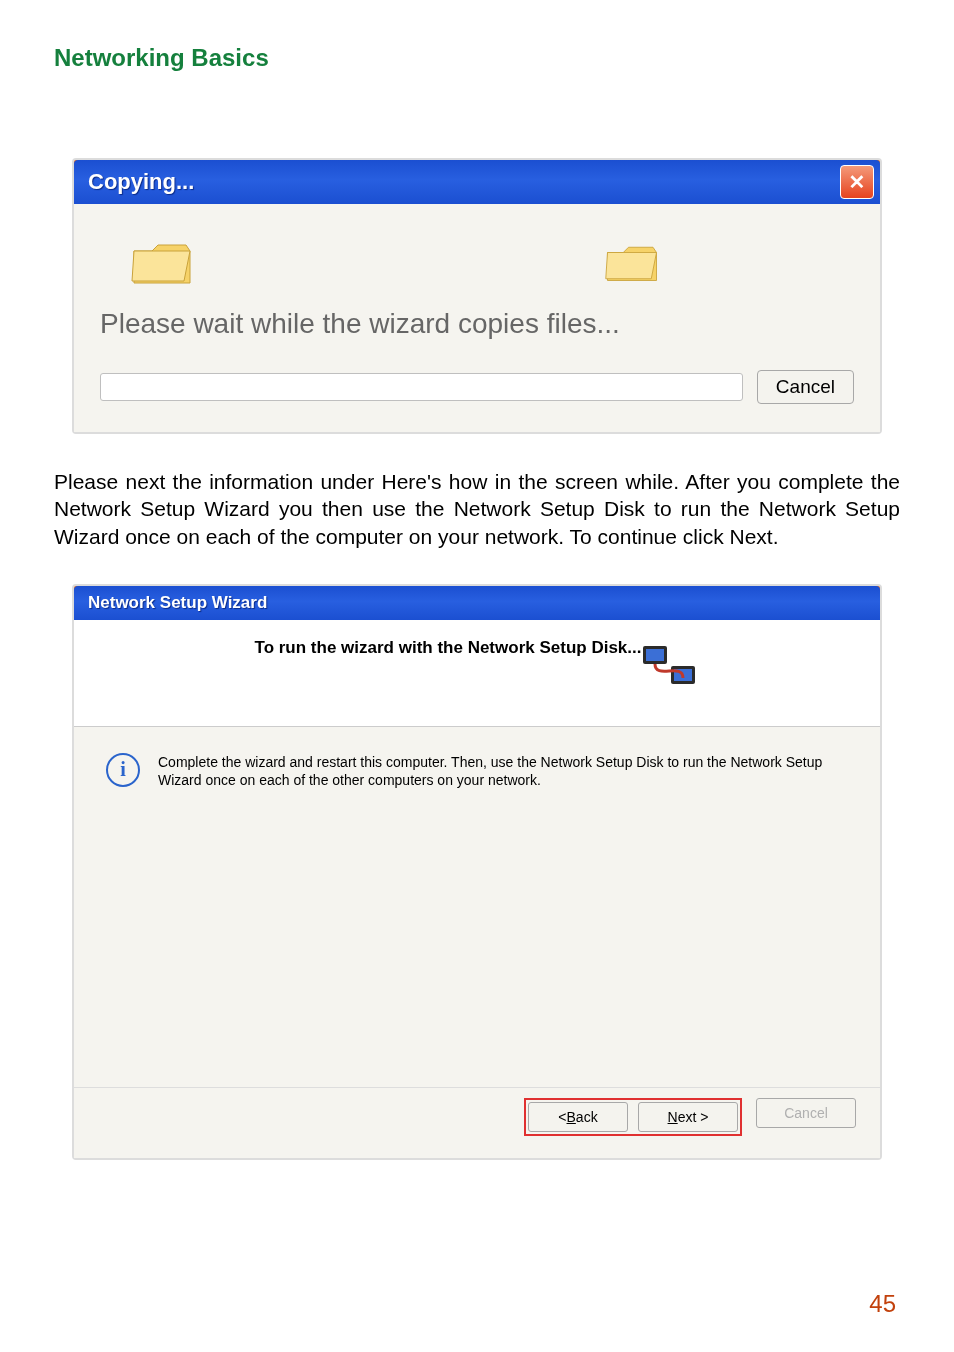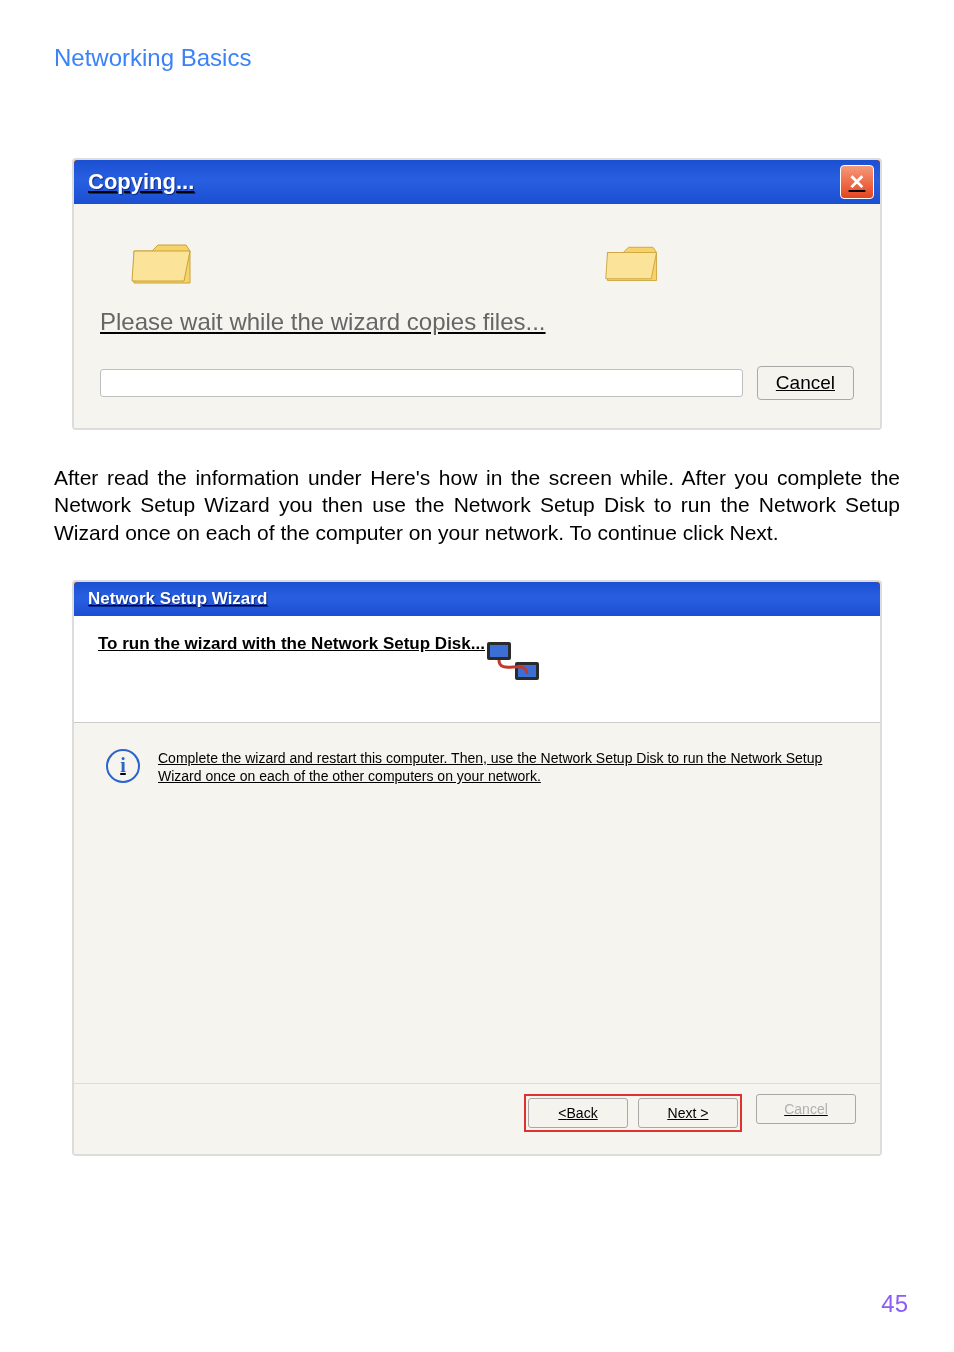--- a/index.html
+++ b/index.html
@@ -6,31 +6,30 @@
   body {
     margin: 0;
     padding: 44px 54px 0 54px;
     width: 954px;
     height: 1352px;
     background: #ffffff;
     font-family: Arial, Helvetica, sans-serif;
     position: relative;
   }
   .page-title {
-    color: #3b82f6;
+    color: #15803d;
     font-size: 24px;
-    font-weight: normal;
+    font-weight: bold;
     margin-bottom: 86px;
   }
   .dialog {
     border: 2px solid #dcdcdc;
     border-radius: 4px;
     background: #f97316;
     margin: 0 auto;
-    text-decoration: underline;
   }
   .dialog-copy { width: 810px; }
   .titlebar {
     background: linear-gradient(to bottom, #1b4fd1 0%, #285fe0 45%, #1b4fd1 100%);
     height: 44px;
     display: flex;
     align-items: center;
     justify-content: space-between;
     padding: 0 6px 0 14px;
     border-top-left-radius: 4px;
@@ -61,21 +60,21 @@
   }
   .icon-row {
     display: flex;
     align-items: center;
     height: 74px;
   }
   .folder { width: 64px; height: 52px; }
   .folder-big { margin-left: 30px; }
   .folder-small { margin-left: 410px; width: 56px; height: 46px; }
   .copy-text {
-    font-size: 24px;
+    font-size: 28px;
     color: #666;
     margin-top: 8px;
   }
   .progress-row {
     display: flex;
     align-items: center;
     margin-top: 30px;
     gap: 14px;
   }
   .progress-bar {
@@ -109,21 +108,21 @@
     align-items: center;
     padding: 0 14px;
     border-top-left-radius: 4px;
     border-top-right-radius: 4px;
   }
   .titlebar-small .titlebar-title { font-size: 17px; }
   .wiz-header {
     background: #fff;
     padding: 18px 24px 30px 24px;
     display: flex;
-    justify-content: flex-start;
+    justify-content: center;
     align-items: flex-start;
     border-bottom: 1px solid #ccc;
   }
   .wiz-header-text {
     font-size: 17px;
     font-weight: bold;
     color: #000;
   }
   .wiz-banner-icon {
     width: 58px;
@@ -160,24 +159,24 @@
     background: #f4f3ee;
     border-radius: 3px;
     font-size: 14px;
     display:inline-flex;align-items:center;justify-content:center;
   }
   .wiz-btn.disabled { color:#b0b0b0; }
   .redbox { border:2px solid #e03030; padding:2px; display:inline-flex; gap:10px; margin-right:14px; }
   .underline-key { text-decoration: underline; }
   .page-number {
     position:absolute;
-    right:46px;
+    right:58px;
     bottom:34px;
     font-size:24px;
-    color:#8b5cf6;
+    color:#c2410c;
   }
 </style>
 </head>
 <body>
 
 <div class="page-title">Networking Basics</div>
 
 <div class="dialog dialog-copy">
   <div class="titlebar">
     <div class="titlebar-title">Copying...</div>
@@ -196,21 +195,21 @@
     </div>
     <div class="copy-text">Please wait while the wizard copies files...</div>
     <div class="progress-row">
       <div class="progress-bar"></div>
       <button class="cancel-btn">Cancel</button>
     </div>
   </div>
 </div>
 
 <p class="mid-para">
-  <span>After read the information under </span><b>Here's how</b><span> in the screen while.  After you complete the </span><b>Network Setup Wizard</b><span> you then use the </span><b>Network Setup Disk</b><span> to run the </span><b>Network Setup Wizard</b><span> once on each of the computer on your network. To continue click </span><b>Next.</b>
+  <span>Please next the information under </span><b>Here's how</b><span> in the screen while.  After you complete the </span><b>Network Setup Wizard</b><span> you then use the </span><b>Network Setup Disk</b><span> to run the </span><b>Network Setup Wizard</b><span> once on each of the computer on your network. To continue click </span><b>Next.</b>
 </p>
 
 <div class="dialog dialog-wiz">
   <div class="titlebar-small">
     <div class="titlebar-title">Network Setup Wizard</div>
   </div>
   <div class="wiz-header">
     <div class="wiz-header-text">To run the wizard with the Network Setup Disk...</div>
     <svg class="wiz-banner-icon" viewBox="0 0 58 58">
       <rect x="2" y="8" width="24" height="18" fill="#2b2b2b" rx="2"></rect>

